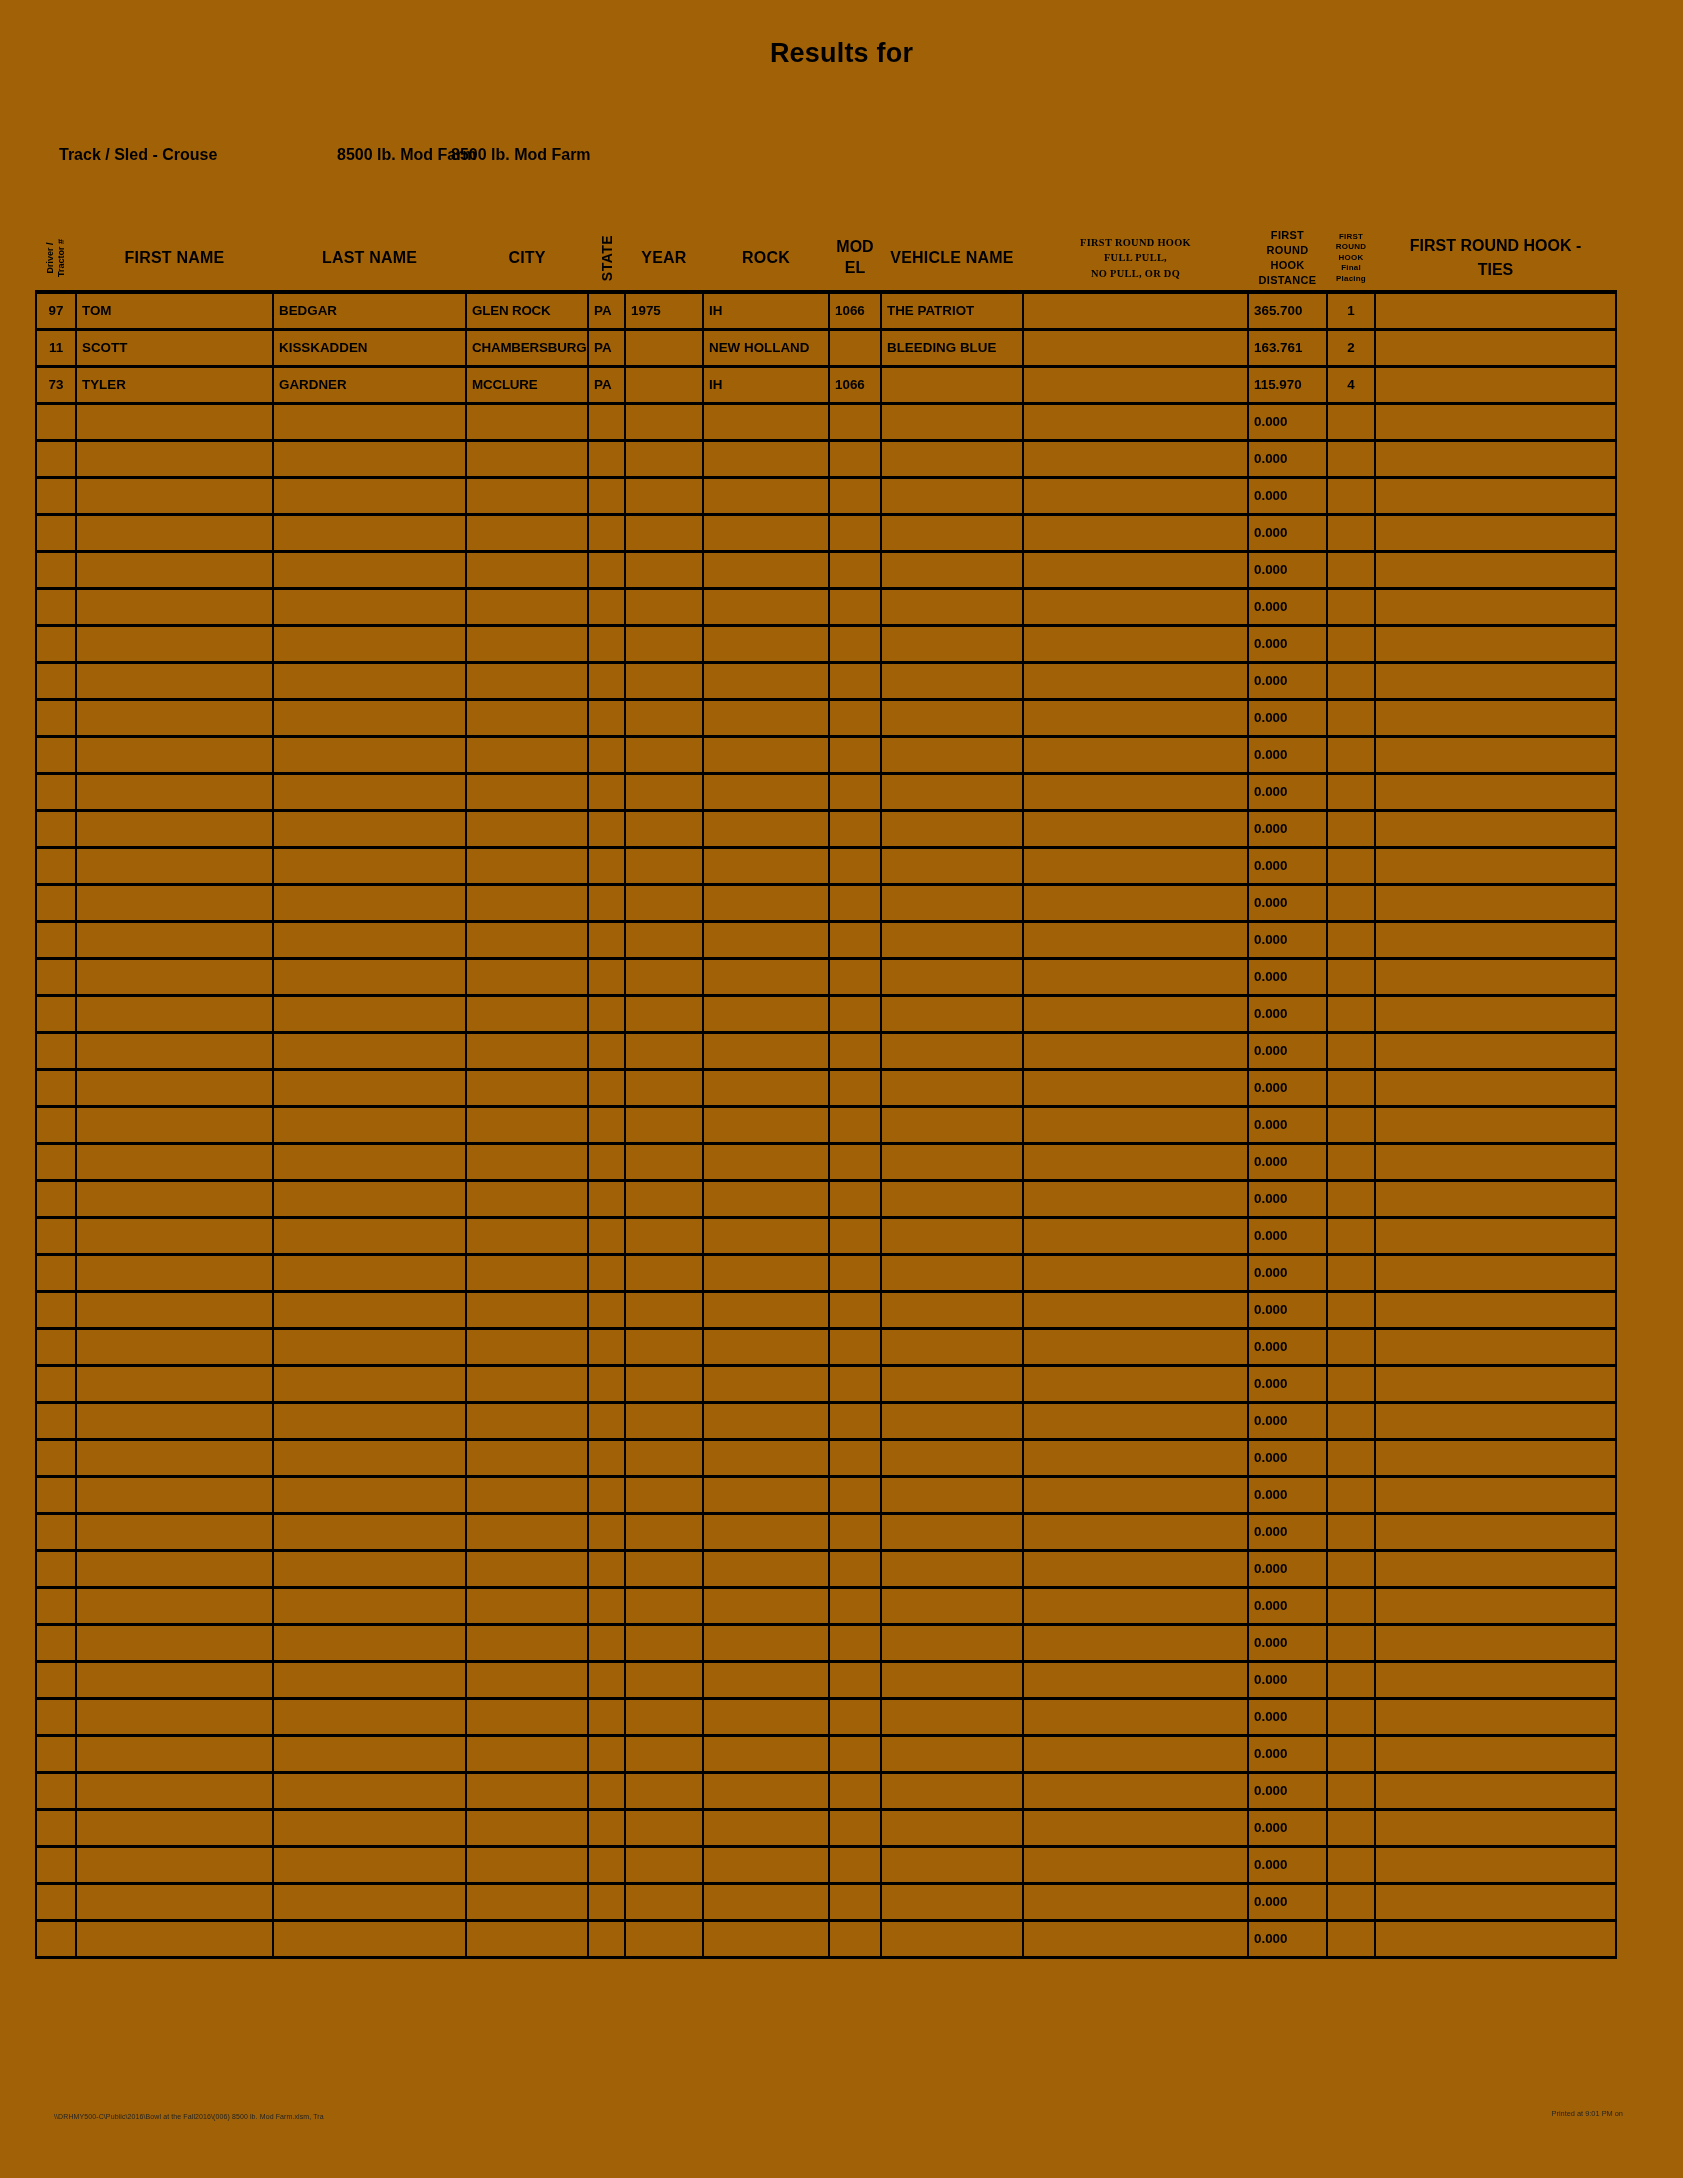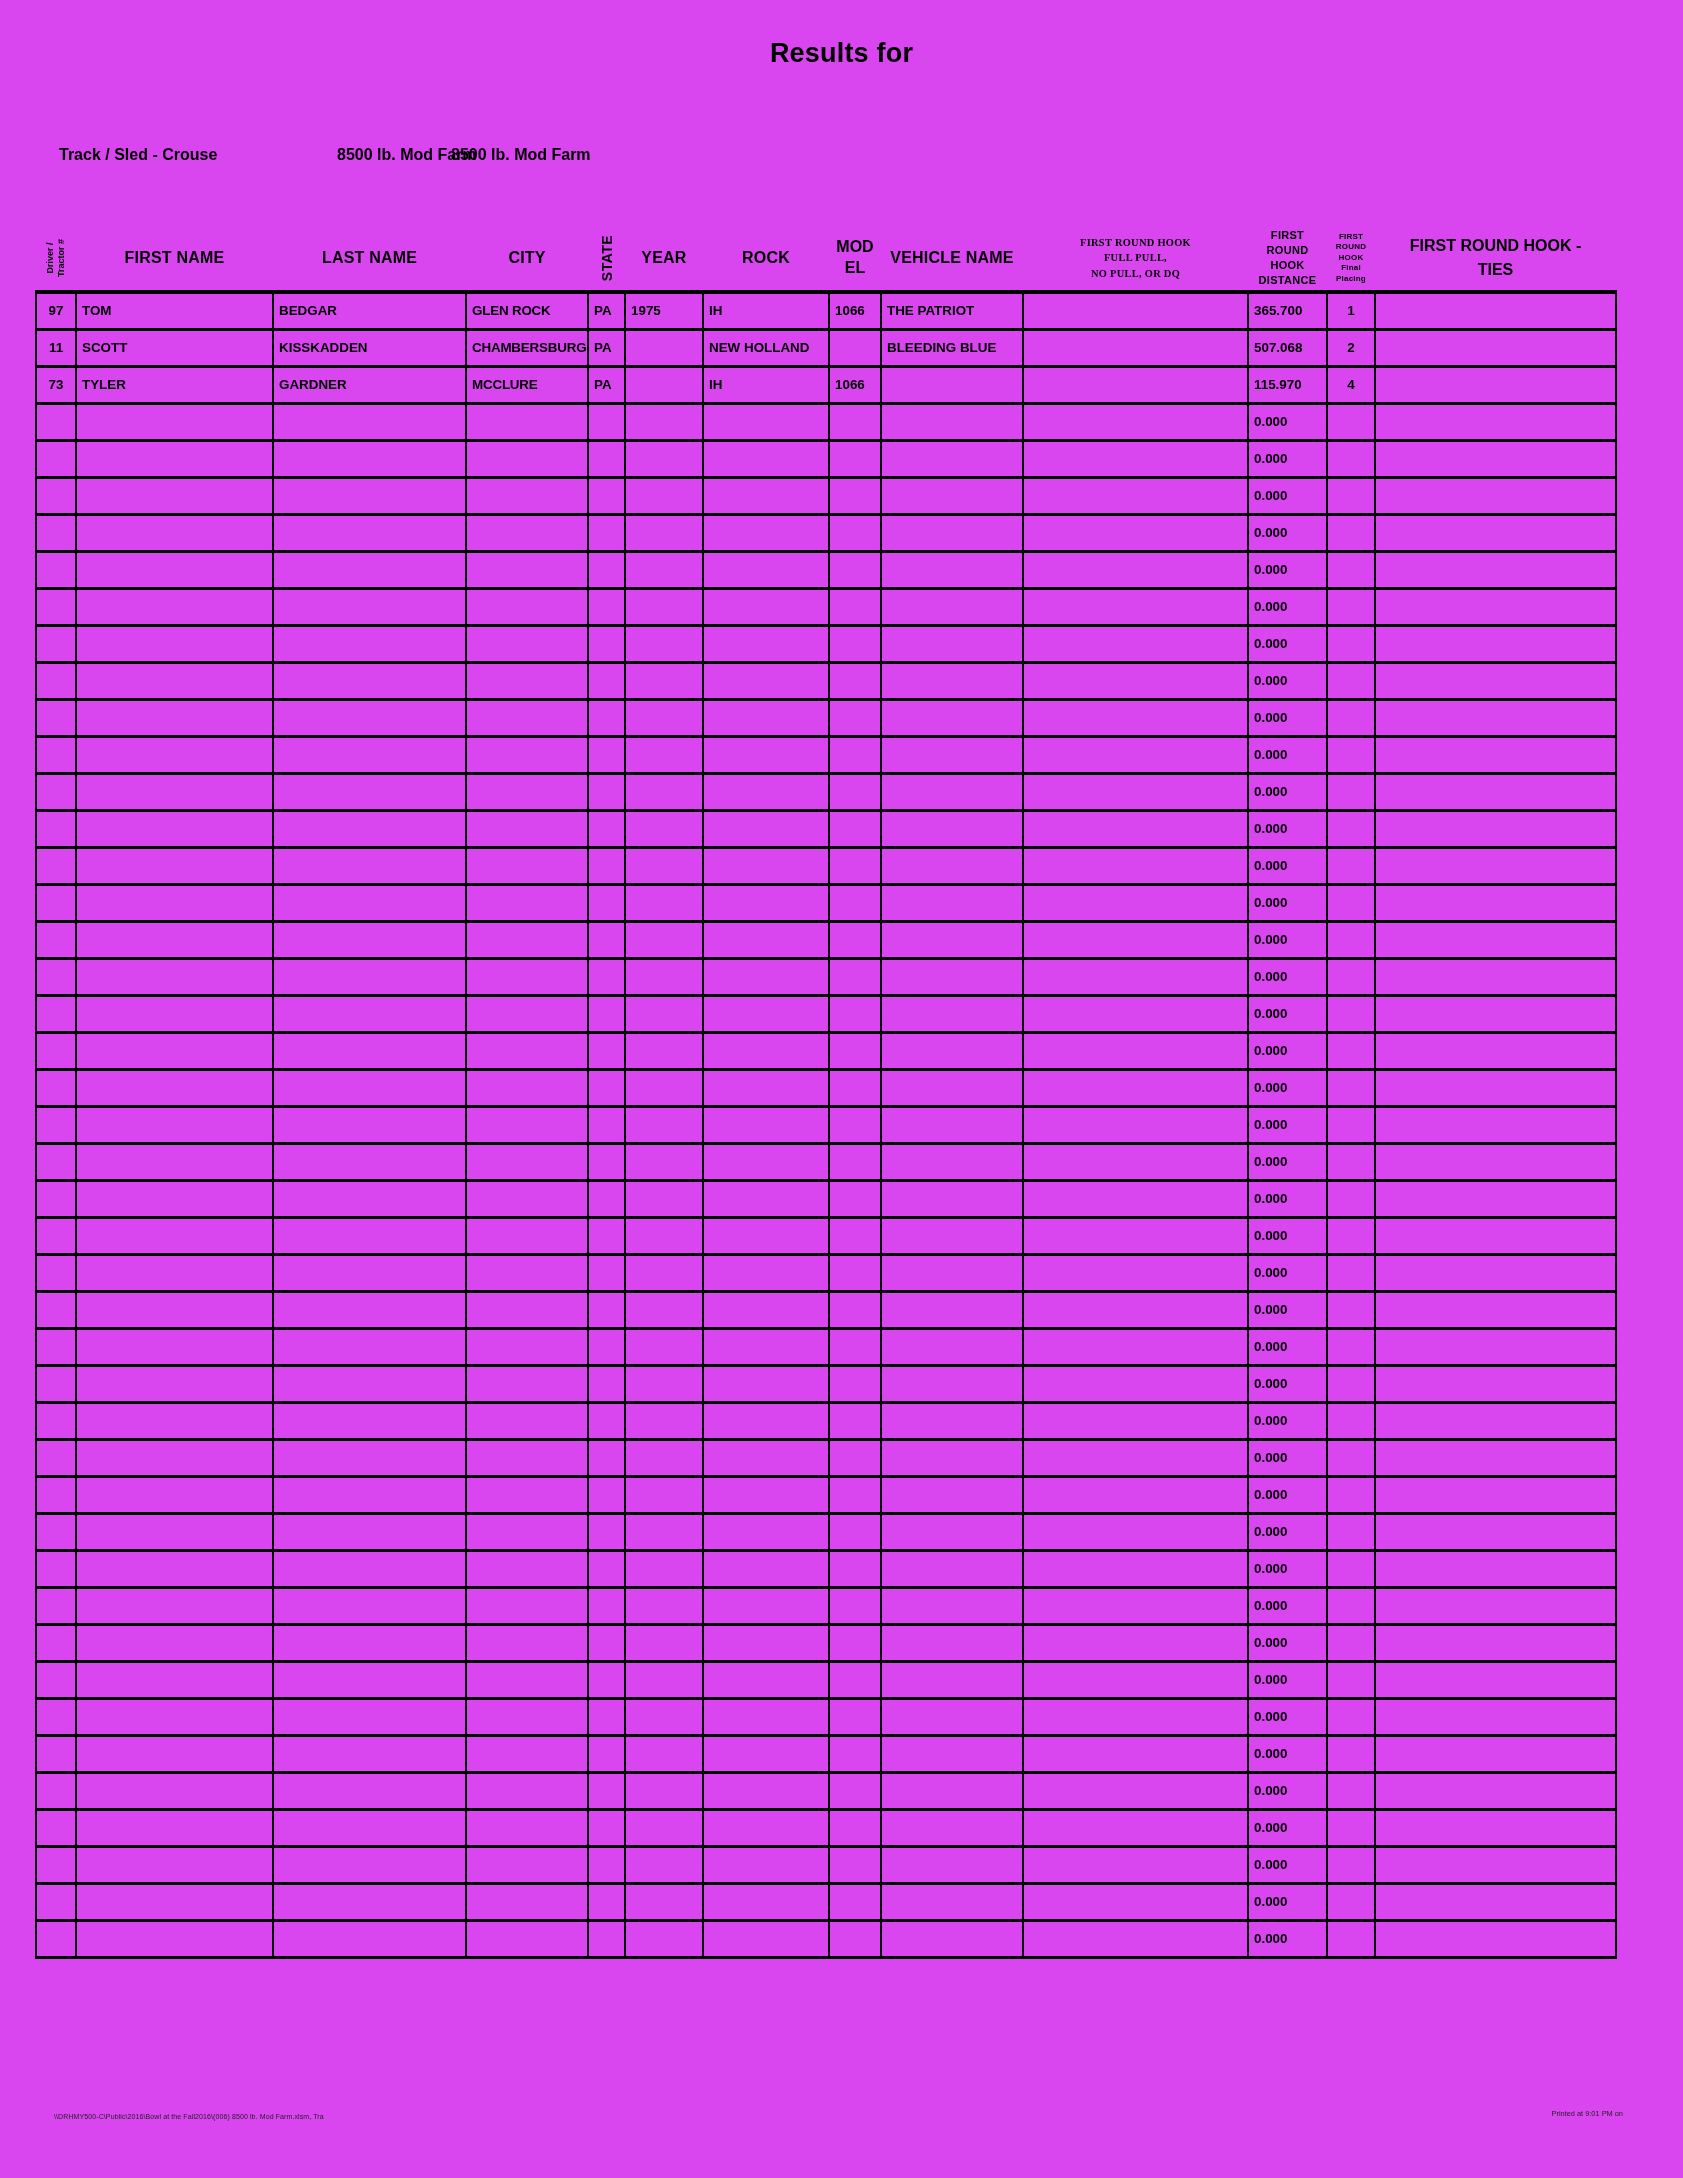--- a/index.html
+++ b/index.html
@@ -1,19 +1,19 @@
 <!DOCTYPE html>
 <html><head>
 <meta charset="utf-8">
 <style>
   html,body{margin:0;padding:0;background:#ffffff;}
   .page{
     position:relative;
     width:1683px;height:2178px;
-    background:#d946ef;
+    background:#a16207;
     font-family:"Liberation Sans",sans-serif;
     color:#000;
     overflow:hidden;
   }
   
   .title-block{position:absolute;top:38px;left:0;width:1683px;text-align:center;}
   .title-line1{font-size:27px;font-weight:bold;letter-spacing:0.2px;}
   .title-line2{font-size:31px;font-weight:bold;margin-top:10px;letter-spacing:0.2px;}
   
   .meta-row{position:absolute;top:146px;left:0;width:1683px;height:22px;font-weight:bold;font-size:16px;text-align:right;}
@@ -163,21 +163,21 @@
           <td class="c-num">11</td>
           <td class="c-first">SCOTT</td>
           <td class="c-last">KISSKADDEN</td>
           <td class="c-city">CHAMBERSBURG</td>
           <td class="c-state">PA</td>
           <td class="c-year"></td>
           <td class="c-make">NEW HOLLAND</td>
           <td class="c-model"></td>
           <td class="c-vehicle">BLEEDING BLUE</td>
           <td class="c-full_pull"></td>
-          <td class="c-distance">507.068</td>
+          <td class="c-distance">163.761</td>
           <td class="c-placing">2</td>
           <td class="c-ties"></td>
         </tr>
         <tr>
           <td class="c-num">73</td>
           <td class="c-first">TYLER</td>
           <td class="c-last">GARDNER</td>
           <td class="c-city">MCCLURE</td>
           <td class="c-state">PA</td>
           <td class="c-year"></td>

